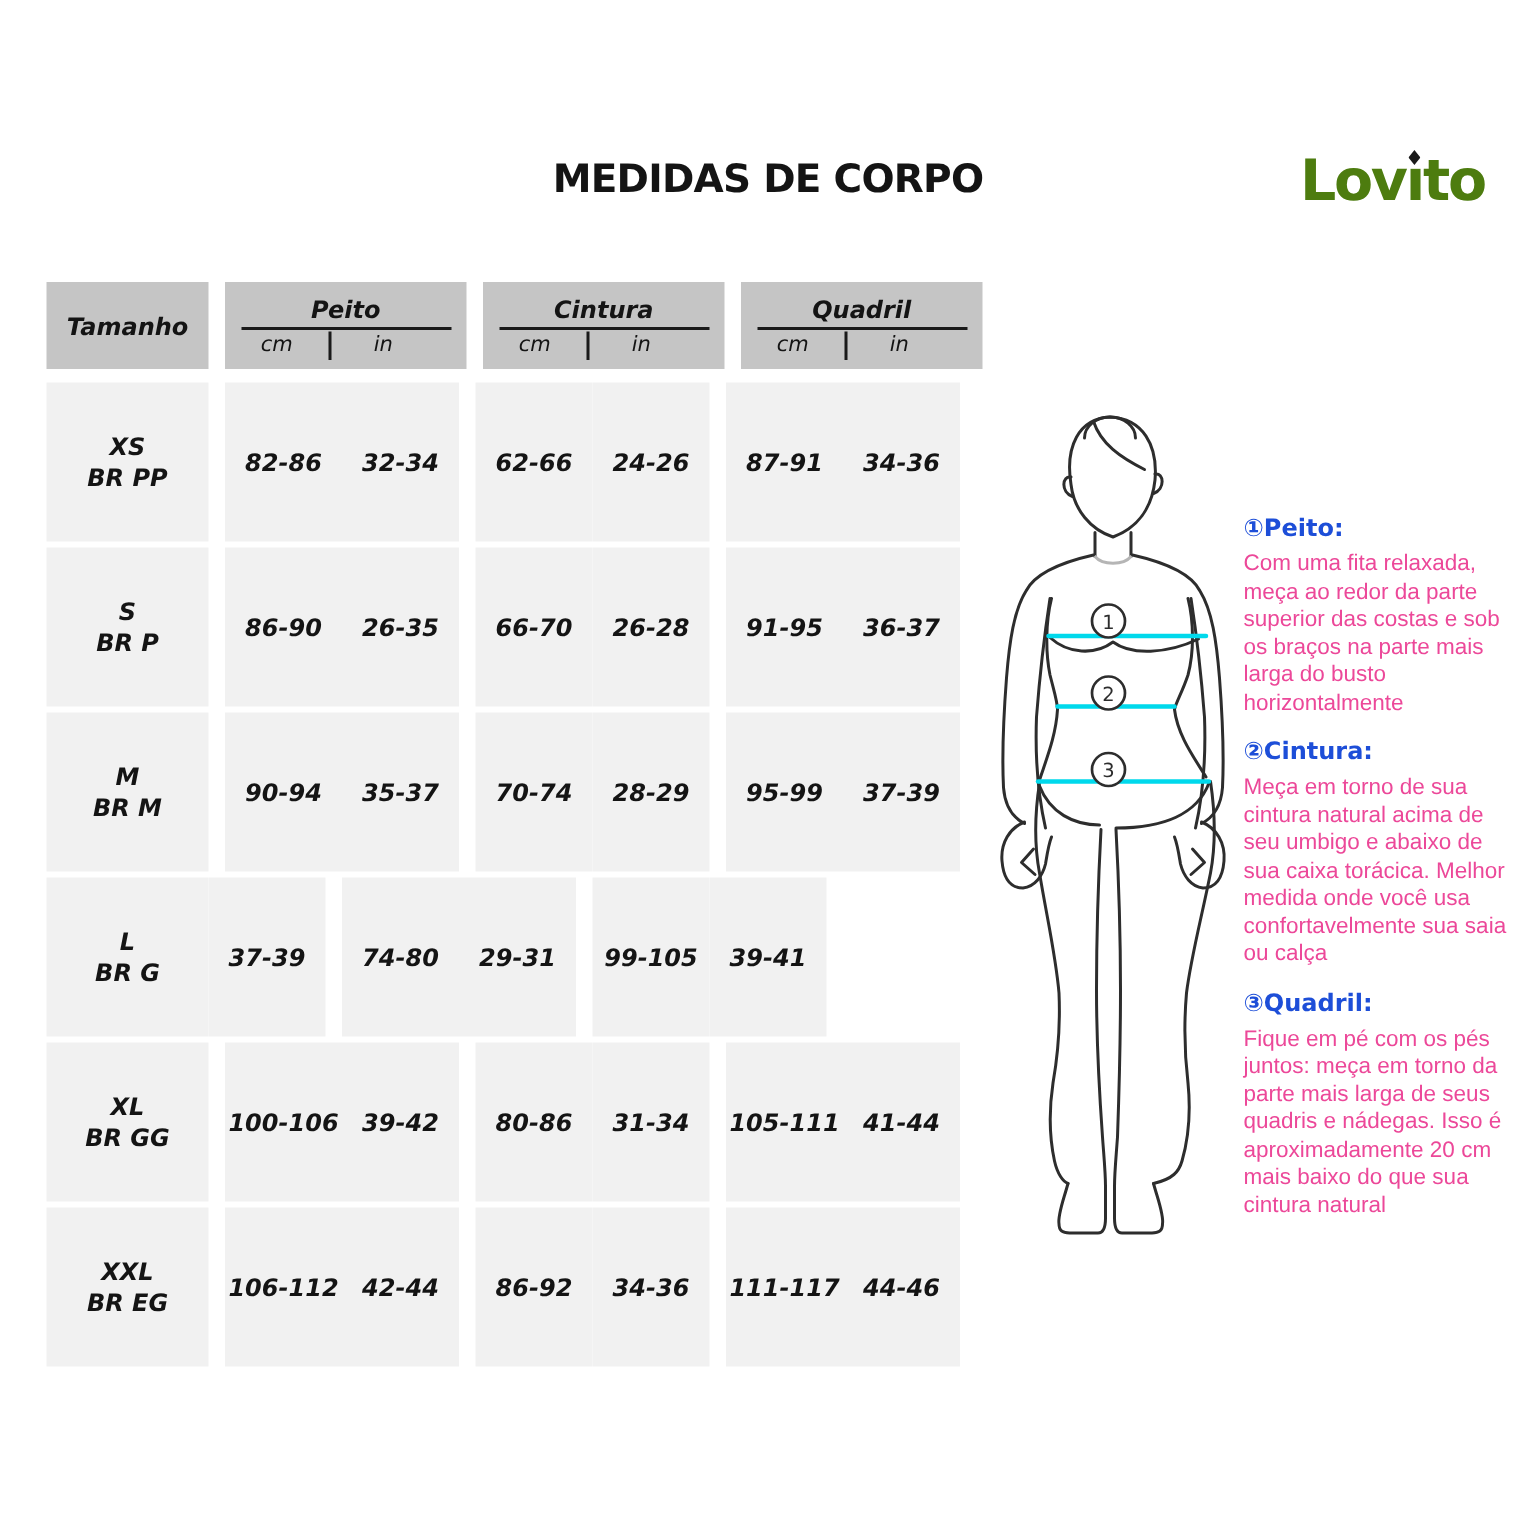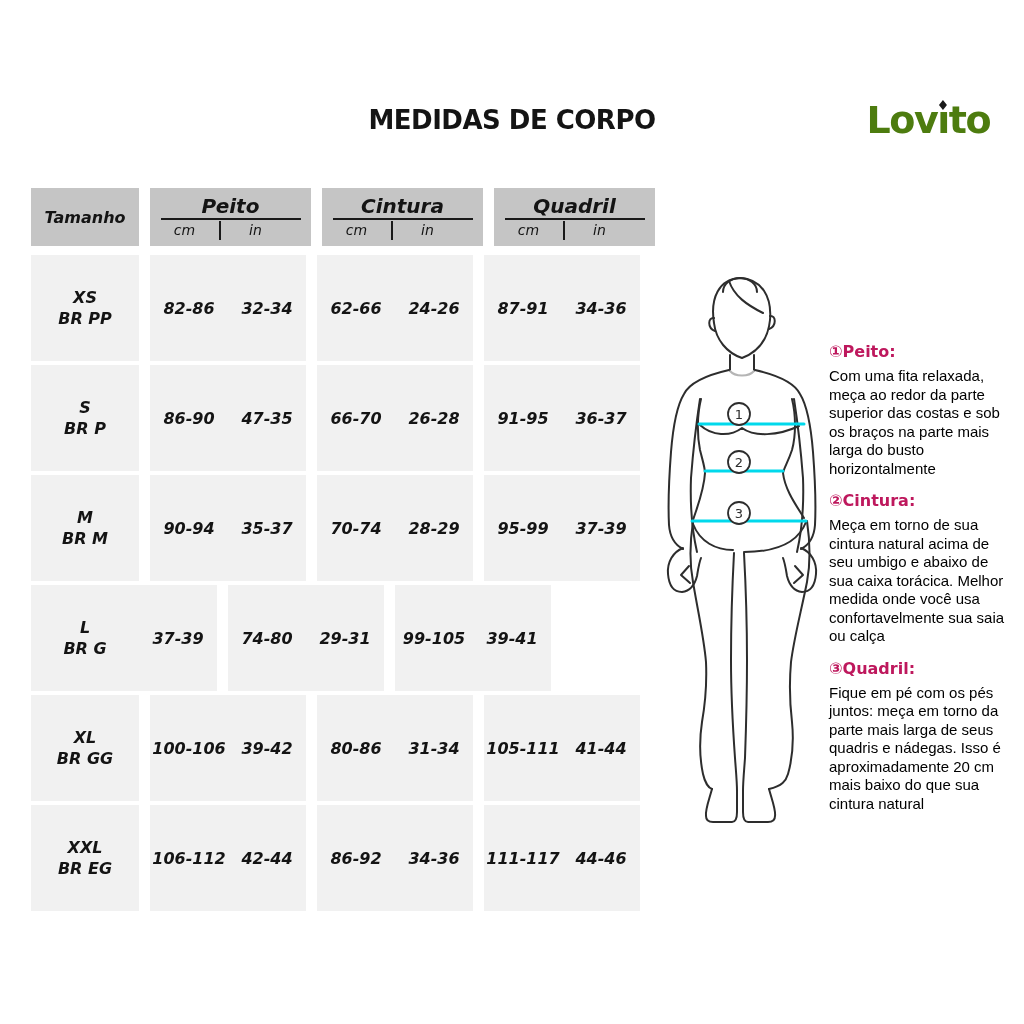--- a/index.html
+++ b/index.html
@@ -16,42 +16,42 @@
         background:#1a1a1a;transform:translateX(-50%);
         clip-path:polygon(50% 0,100% 50%,50% 100%,0 50%);}
 
   
   .size-table{position:absolute;left:31px;top:188px;font-style:italic;}
   .hrow{display:flex;height:58px;}
   .cell{display:flex;align-items:center;justify-content:center;text-align:center;}
   .size-head{width:108px;background:#c5c5c5;font-size:16px;font-weight:700;}
   .group{width:161px;margin-left:11px;background:#c5c5c5;display:flex;flex-direction:column;
          align-items:center;justify-content:center;padding-top:2px;}
-  .group-name{font-size:20px;font-weight:700;line-height:19px;}
+  .group-name{font-size:16px;font-weight:700;line-height:19px;}
   .group-rule{width:140px;height:2px;background:#1a1a1a;margin:2px 0 1px;}
   .units{display:flex;align-items:center;width:100%;}
   .unit{width:69px;text-align:center;font-size:14px;font-weight:400;}
   .unit-div{width:2px;height:19px;background:#1a1a1a;}
 
   .drow{display:flex;height:106px;margin-top:4px;}
   .drow.first{margin-top:9px;}
   .label{width:108px;background:#f1f1f1;flex-direction:column;font-weight:700;
          font-size:16px;line-height:21px;}
   .val{width:78px;background:#f1f1f1;font-weight:700;font-size:16px;text-align:right;}
   .val.g{margin-left:11px;}
   .val.s{margin-left:0;}
 
   
   .figure-svg{position:absolute;left:648px;top:256px;width:200px;height:585px;}
 
   
   .guide{position:absolute;left:829px;top:342px;width:186px;}
   .gsec h3{margin:0 0 6px;font-size:16px;font-weight:700;
-           font-family:"DejaVu Sans",sans-serif;color:#be185d;}
-  .gsec p{margin:0 0 13px;font-size:15px;line-height:18.5px;color:#000000;
+           font-family:"DejaVu Sans",sans-serif;color:#1d4ed8;}
+  .gsec p{margin:0 0 13px;font-size:15px;line-height:18.5px;color:#ec4899;
           font-family:"Liberation Sans",sans-serif;}
 </style>
 </head>
 <body>
 
 <div class="page">
 
   <div class="title">MEDIDAS DE CORPO</div>
 
   <div class="logo"><span>Lov</span><span class="logo-i">ı</span><span>to</span></div>
@@ -103,21 +103,21 @@
       <div class="cell val g">87-91</div>
       <div class="cell val s">34-36</div>
     </div>
 
     <div class="drow">
       <div class="cell label">
         <span>S</span>
         <span>BR P</span>
       </div>
       <div class="cell val g">86-90</div>
-      <div class="cell val s">47-35</div>
+      <div class="cell val s">26-35</div>
       <div class="cell val g">66-70</div>
       <div class="cell val s">26-28</div>
       <div class="cell val g">91-95</div>
       <div class="cell val s">36-37</div>
     </div>
 
     <div class="drow">
       <div class="cell label">
         <span>M</span>
         <span>BR M</span>

